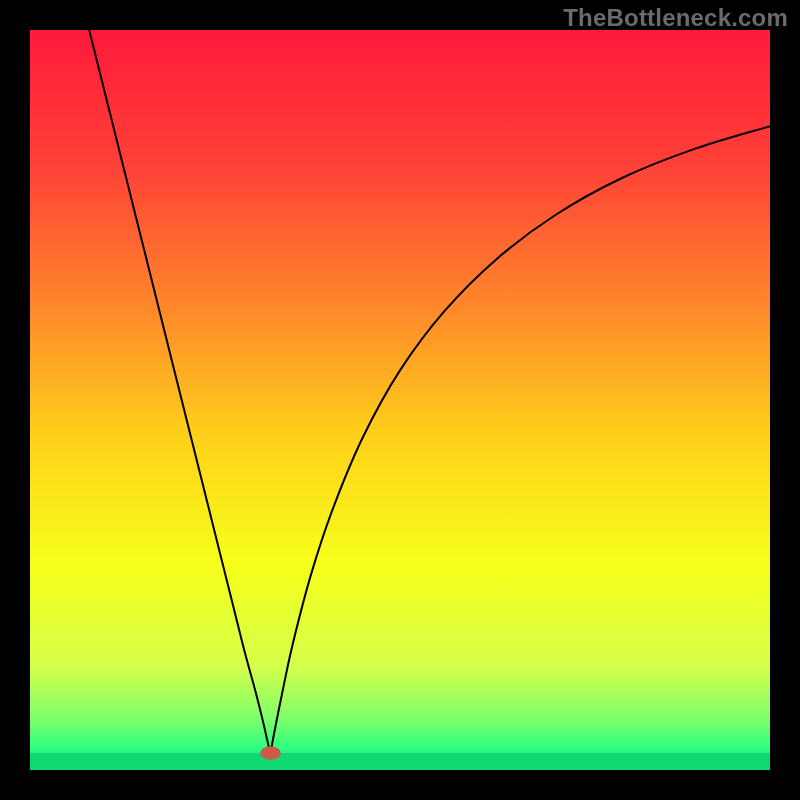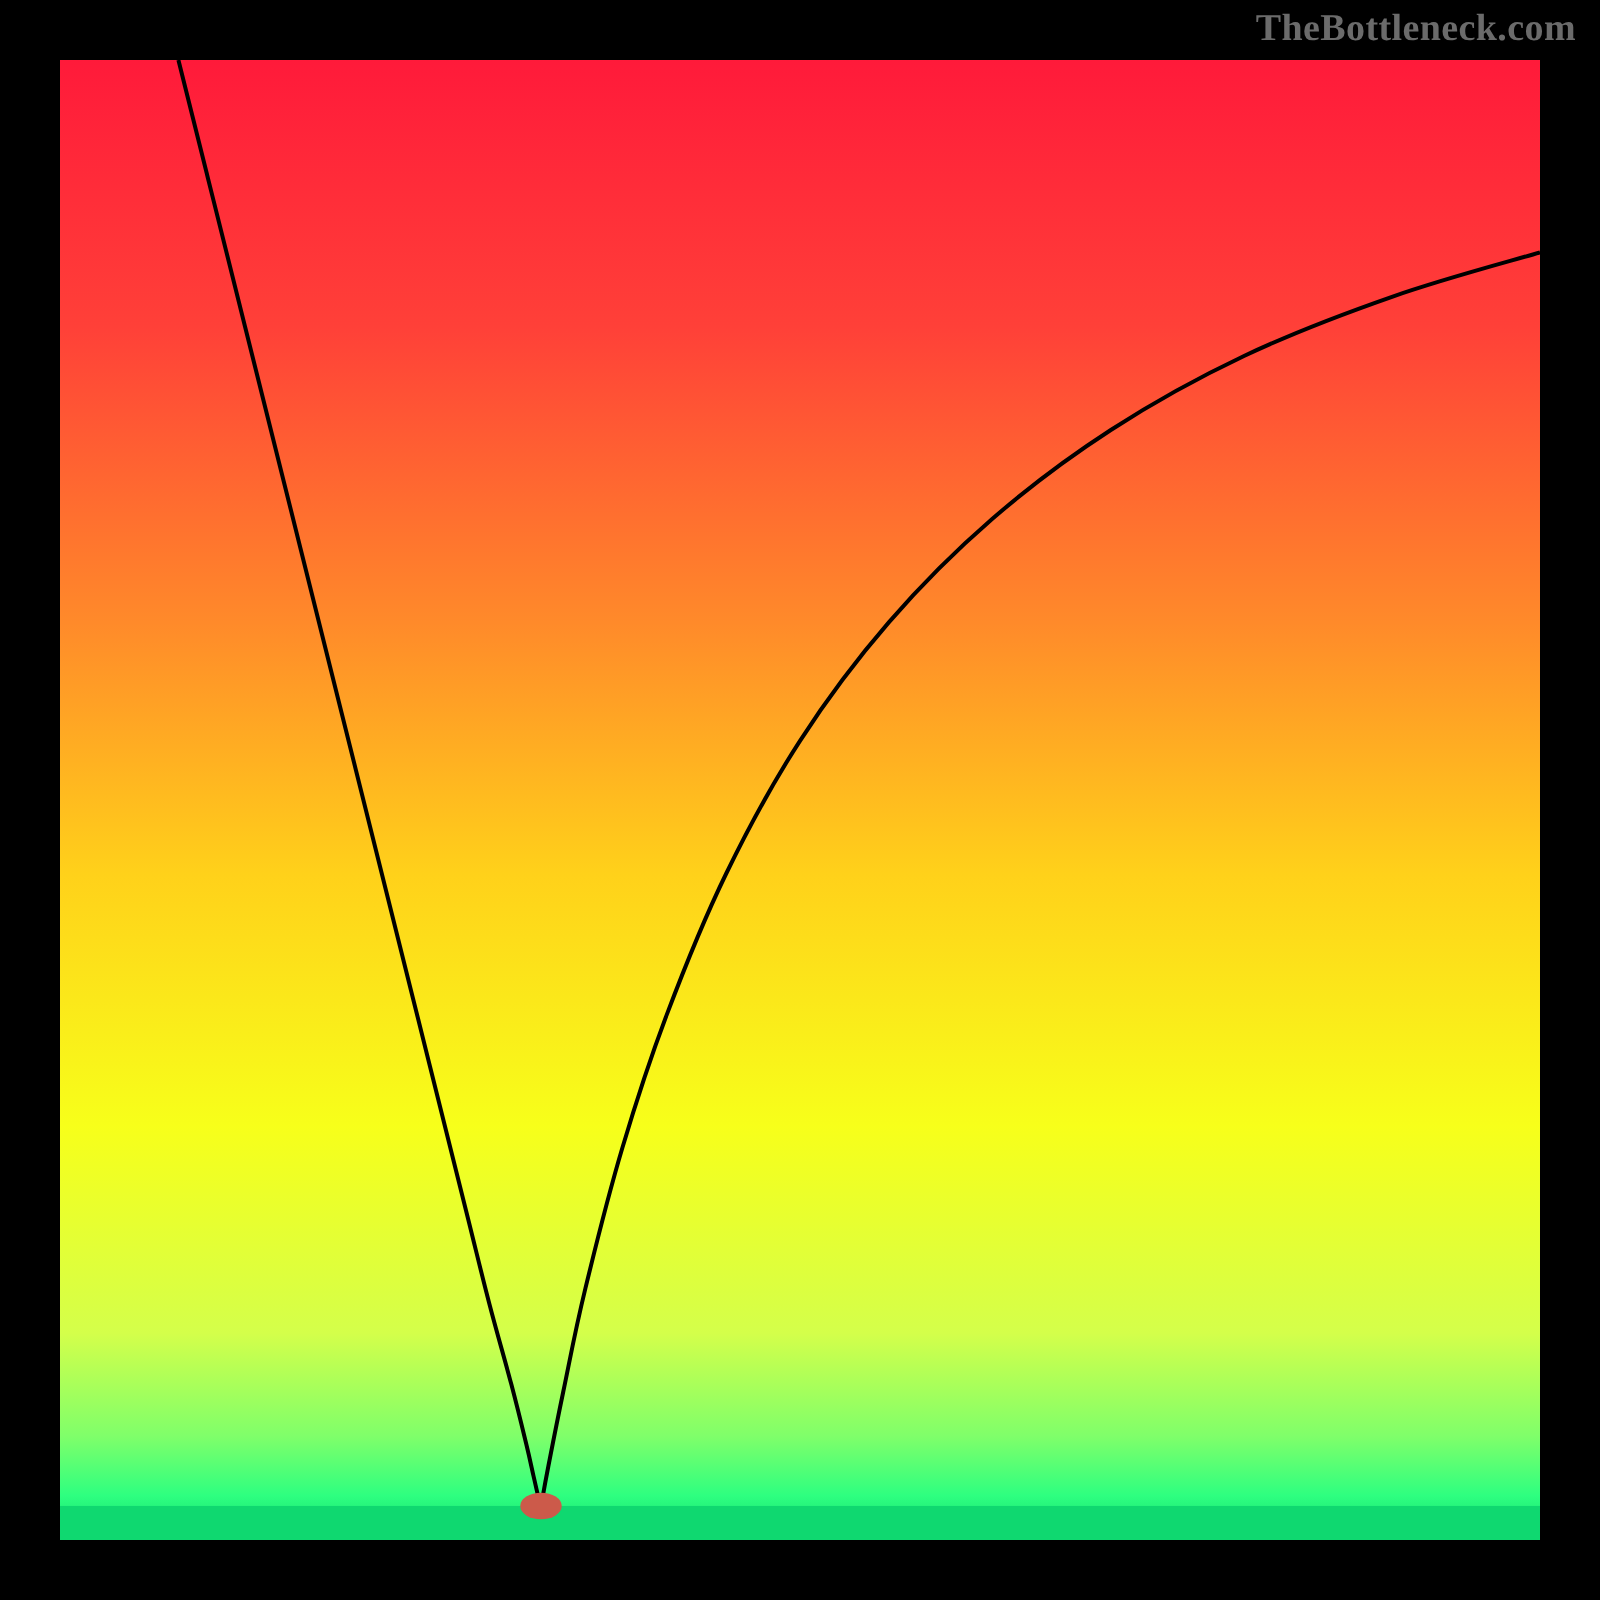--- a/index.html
+++ b/index.html
@@ -24,23 +24,22 @@
     width: 740px;
     height: 740px;
     overflow: hidden;
   }
   .watermark {
     position: absolute;
     top: 4px;
     right: 12px;
     color: #6b6b6b;
     font-weight: bold;
-    font-size: 19px;
+    font-size: 24px;
     letter-spacing: 0.2px;
-    font-family: Liberation Serif, serif;
   }
   svg { display: block; }
 </style>
 </head>
 <body>
 
 <div class="outer">
   <div class="watermark">TheBottleneck.com</div>
 
   <div class="plot">

